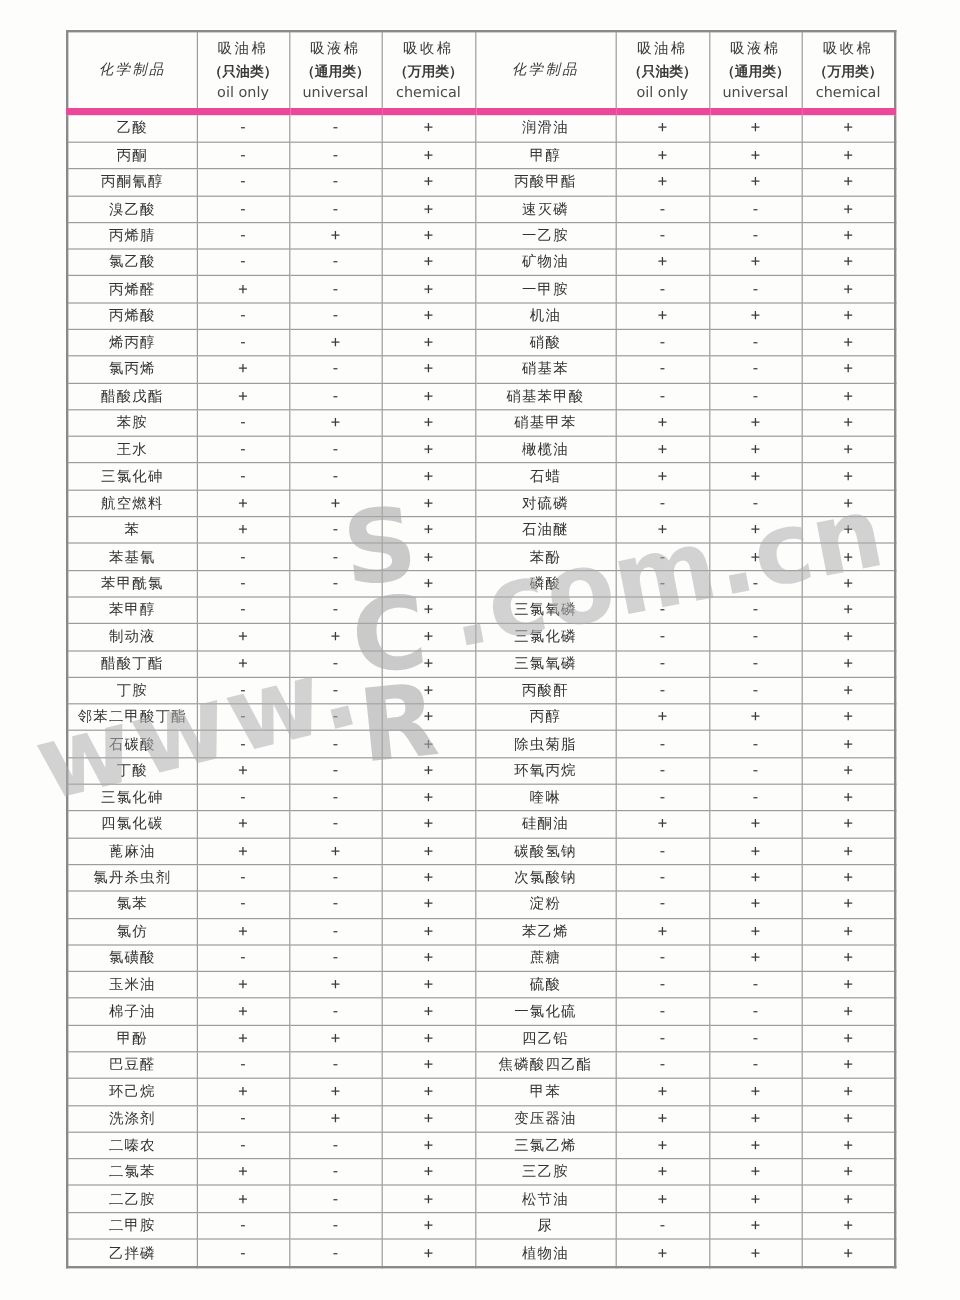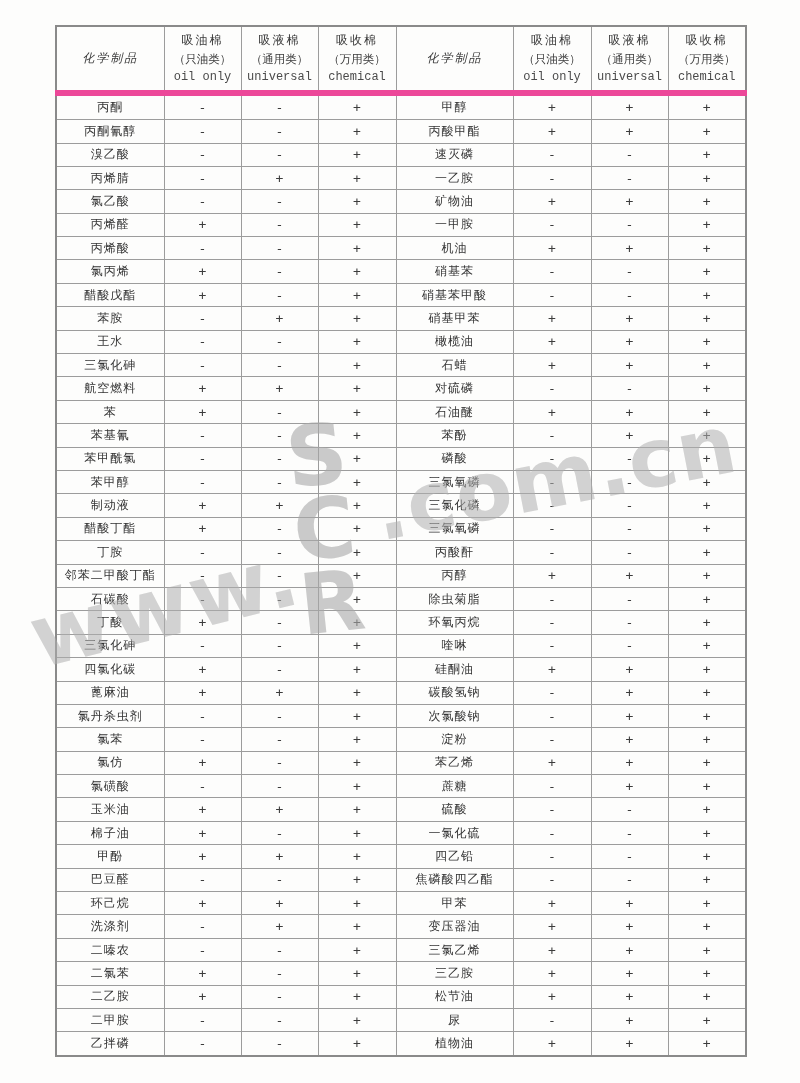--- a/index.html
+++ b/index.html
@@ -16,22 +16,22 @@
     border-collapse:collapse;table-layout:fixed;
     width:690px;height:1032px;
     background:transparent;
   }
   td{border:1px solid #9c9c9c;padding:0;vertical-align:middle;text-align:center;}
   table{border:2px solid #8a8a8a;}
   thead td{border-bottom:6px solid #ec4899;}
   thead tr{height:67px;}
   .hname{font-size:12px;letter-spacing:2px;color:#3a3a3a;font-style:italic;}
   .h-cn{font-size:12px;letter-spacing:2px;line-height:20px;color:#3a3a3a;}
-  .h-sub{font-size:11.5px;line-height:18px;color:#3a3a3a;}
-  .h-en{font-size:12px;line-height:19px;color:#4a4a4a;font-family:Liberation Mono, monospace;}
+  .h-sub{font-size:11.5px;line-height:18px;color:#3a3a3a;font-weight:bold;}
+  .h-en{font-size:12px;line-height:19px;color:#4a4a4a;}
   tbody td{font-size:12px;color:#333;}
   td.name-cell{letter-spacing:1px;}
   td.val{font-size:13px;font-family:"DejaVu Sans Mono", monospace;color:#3c3c3c;}
   
   col.c-name-l{width:108px;} col.c-v1{width:77px;} col.c-v2{width:77px;} col.c-v3{width:78px;}
   col.c-name-r{width:117px;} col.c-v4{width:78px;} col.c-v5{width:77px;} col.c-v6{width:78px;}
   
   .wm{position:absolute;pointer-events:none;font-weight:bold;color:rgba(175,175,175,0.55);z-index:5;white-space:pre;}
   .wm-www{left:28px;top:556px;font-size:86px;transform:rotate(-14deg);letter-spacing:2px;}
   .wm-scr{left:292px;top:418px;font-size:84px;line-height:74px;transform:rotate(-6deg);text-align:center;color:rgba(168,168,168,0.6);}
@@ -85,20 +85,30 @@
           </td>
           <td>
             <div class="h-cn">吸收棉</div>
             <div class="h-sub">（万用类）</div>
             <div class="h-en">chemical</div>
           </td>
         </tr>
       </thead>
       <tbody>
           <tr>
+            <td class="name-cell">乙酸</td>
+            <td class="val">-</td>
+            <td class="val">-</td>
+            <td class="val">+</td>
+            <td class="name-cell">润滑油</td>
+            <td class="val">+</td>
+            <td class="val">+</td>
+            <td class="val">+</td>
+          </tr>
+          <tr>
             <td class="name-cell">丙酮</td>
             <td class="val">-</td>
             <td class="val">-</td>
             <td class="val">+</td>
             <td class="name-cell">甲醇</td>
             <td class="val">+</td>
             <td class="val">+</td>
             <td class="val">+</td>
           </tr>
           <tr>
@@ -152,20 +162,30 @@
             <td class="val">+</td>
           </tr>
           <tr>
             <td class="name-cell">丙烯酸</td>
             <td class="val">-</td>
             <td class="val">-</td>
             <td class="val">+</td>
             <td class="name-cell">机油</td>
             <td class="val">+</td>
             <td class="val">+</td>
+            <td class="val">+</td>
+          </tr>
+          <tr>
+            <td class="name-cell">烯丙醇</td>
+            <td class="val">-</td>
+            <td class="val">+</td>
+            <td class="val">+</td>
+            <td class="name-cell">硝酸</td>
+            <td class="val">-</td>
+            <td class="val">-</td>
             <td class="val">+</td>
           </tr>
           <tr>
             <td class="name-cell">氯丙烯</td>
             <td class="val">+</td>
             <td class="val">-</td>
             <td class="val">+</td>
             <td class="name-cell">硝基苯</td>
             <td class="val">-</td>
             <td class="val">-</td>

